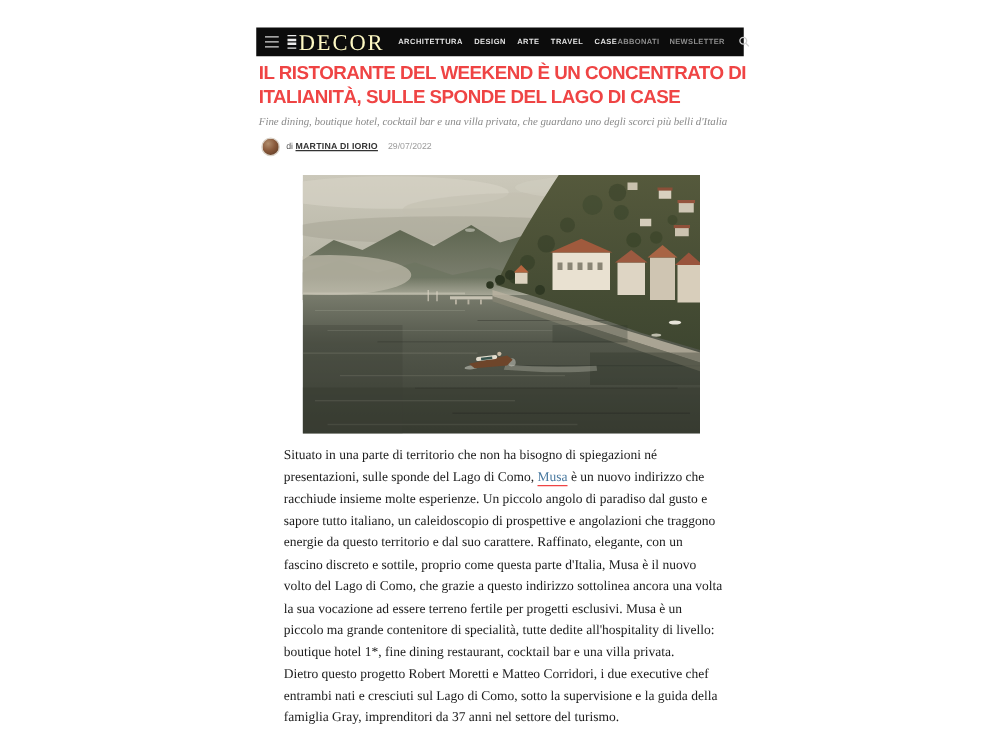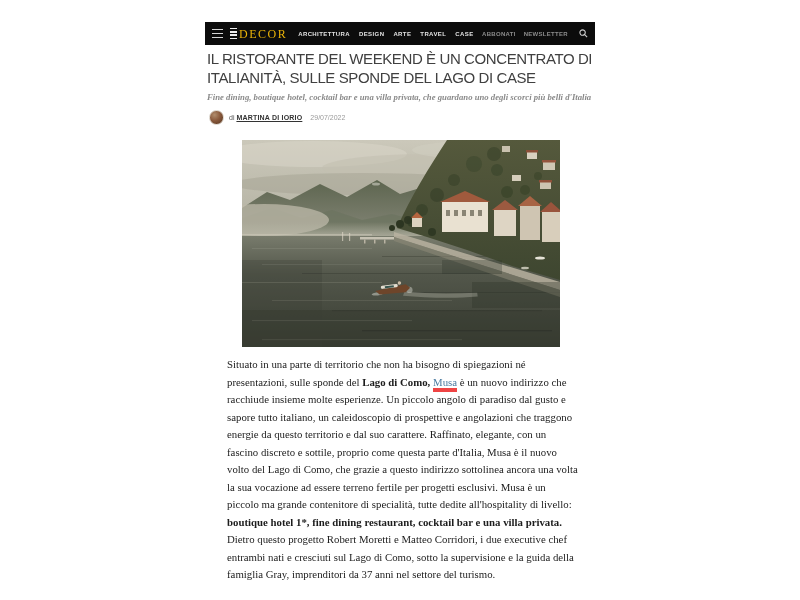--- a/index.html
+++ b/index.html
@@ -13,41 +13,41 @@
   .topbar {
     position:absolute; left:205px; top:22px; width:390px; height:23px;
     background:#0c0c0c; display:flex; align-items:center; padding:0 7px;
   }
   .hamburger { width:11px; height:9px; display:flex; flex-direction:column; justify-content:space-between; cursor:pointer; flex:0 0 auto; }
   .hamburger span { display:block; height:1.4px; background:#d6d6d6; }
   .brand { display:flex; align-items:center; margin-left:7px; cursor:pointer; flex:0 0 auto; }
   .elle-mark { width:7px; height:11px; display:flex; flex-direction:column; justify-content:space-between; margin-right:2px; }
   .elle-mark span { display:block; height:1.3px; background:#ececec; }
   .brand-text {
-    font-family:"Liberation Serif", serif; font-size:12px; color:#eab308;
+    font-family:"Liberation Serif", serif; font-size:18px; color:#fef9c3;
     letter-spacing:1.5px; line-height:1;
   }
   .nav { display:flex; align-items:center; margin-left:11px; gap:9px; }
   .nav-item { font-size:6px; font-weight:bold; letter-spacing:0.4px; color:#e3e3e3; cursor:pointer; white-space:nowrap; }
   .topbar-spacer { flex:1 1 auto; }
   .actions { display:flex; align-items:center; gap:8px; }
   .action-item { font-size:6px; font-weight:bold; letter-spacing:0.3px; color:#8d8d8d; cursor:pointer; white-space:nowrap; }
   .search-btn { margin-left:3px; cursor:pointer; display:flex; align-items:center; }
 
   
   .headline {
     position:absolute; left:207px; top:50px; width:392px;
-    font-size:15px; line-height:18.5px; font-weight:normal; color:#404040;
+    font-size:15px; line-height:18.5px; font-weight:bold; color:#ef4444;
     letter-spacing:-0.4px;
   }
   .headline .hl-line { display:block; white-space:nowrap; }
   .subtitle {
     position:absolute; left:207px; top:92px; width:392px;
     font-family:"Liberation Serif", serif; font-style:italic;
-    font-size:8.7px; color:#8a8a8a; white-space:nowrap;font-weight:bold;
+    font-size:8.7px; color:#8a8a8a; white-space:nowrap;
   }
   .byline { position:absolute; left:209px; top:109px; height:16px; display:flex; align-items:center; }
   .avatar {
     width:15px; height:15px; border-radius:50%; flex:0 0 auto;
     background:radial-gradient(circle at 35% 30%, #b08d6d 0%, #8a5a3c 45%, #54341f 100%);
     border:0.5px solid #d9d2c8;
   }
   .byline-text { margin-left:5px; font-size:7px; color:#555; }
   .byline-text .author-link { color:#333; text-decoration:underline; cursor:pointer; font-weight:bold; letter-spacing:0.2px; }
   .byline-date { margin-left:8px; font-size:7px; color:#9b9b9b; }
@@ -55,23 +55,23 @@
   
   .hero { position:absolute; left:242px; top:140px; width:318px; height:207px; overflow:hidden; }
   .hero svg { display:block; }
 
   
   .body-text {
     position:absolute; left:227px; top:356px; width:352px;
     font-family:"Liberation Serif", serif; font-size:10.8px; line-height:17.5px;
     color:#1c1c1c; text-align:left;
   }
-  .body-text b { font-weight:bold; }
+  .body-text b { font-weight:normal; }
   .body-text a.article-link {
-    color:#4a7aa0; text-decoration:none; border-bottom:4px solid #ef4444; cursor:pointer;
+    color:#4a7aa0; text-decoration:none; border-bottom:1px solid #ef4444; cursor:pointer;
   }
 </style>
 </head>
 <body>
 
 <div class="page">
 
   <header class="topbar">
     <div class="hamburger">
       <span></span>

